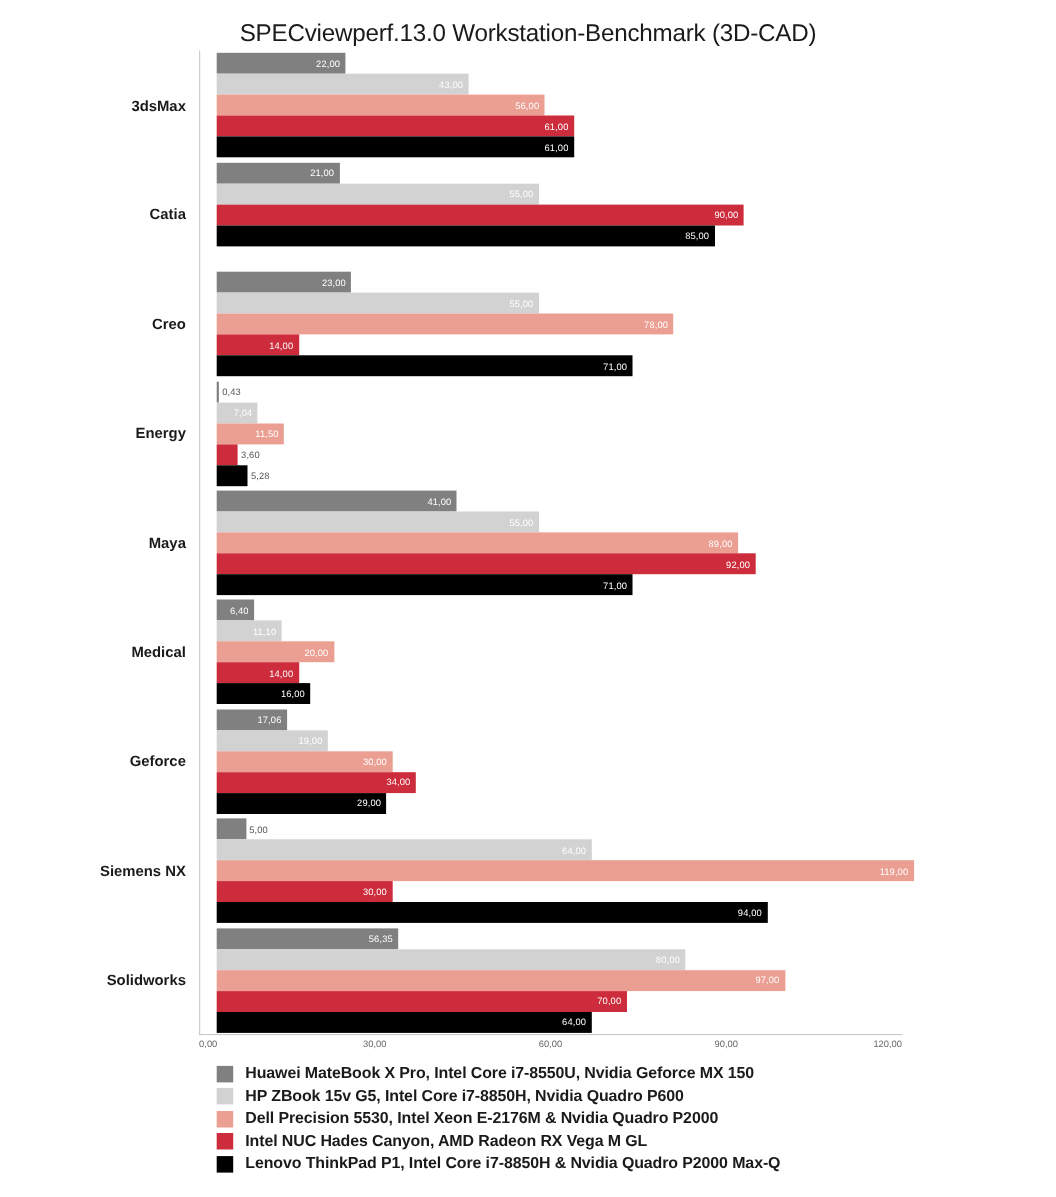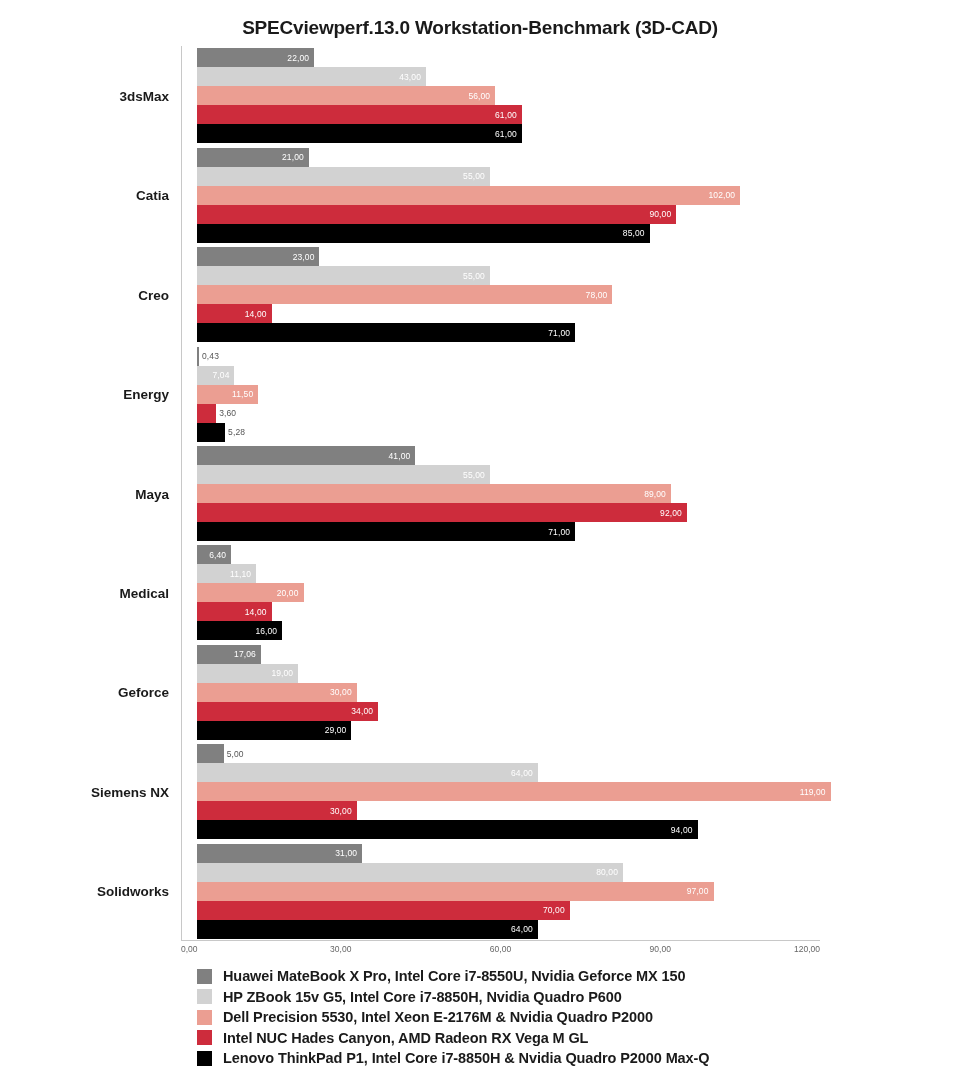--- a/index.html
+++ b/index.html
@@ -19,22 +19,22 @@
     width: 960px;
     height: 1088px;
     box-sizing: border-box;
   }
   #chart-title {
     position: absolute;
     top: 17px;
     left: 0;
     width: 960px;
     text-align: center;
-    font-size: 19px;
-    font-weight: bold;
+    font-size: 22px;
+    font-weight: normal;
     letter-spacing: -0.2px;
     color: #1a1a1a;
   }
   
   #plot-area {
     position: absolute;
     left: 181px;
     top: 46px;
     width: 639px;
     height: 895px;
@@ -188,25 +188,20 @@
           <div class="bar" style="width: 111.825px; background: rgb(128, 128, 128);">
             <div class="bar-value v-inside" style="color: rgb(255, 255, 255);">21,00</div>
           </div>
         </div>
         <div class="bar-row">
           <div class="bar" style="width: 292.875px; background: rgb(210, 210, 210);">
             <div class="bar-value v-inside" style="color: rgb(255, 255, 255);">55,00</div>
           </div>
         </div>
         <div class="bar-row">
-          <div class="bar" style="width: 543.15px; background: rgb(235, 158, 146);">
-            <div class="bar-value v-inside" style="color: rgb(255, 255, 255);">102,00</div>
-          </div>
-        </div>
-        <div class="bar-row">
           <div class="bar" style="width: 479.25px; background: rgb(205, 44, 60);">
             <div class="bar-value v-inside" style="color: rgb(255, 255, 255);">90,00</div>
           </div>
         </div>
         <div class="bar-row">
           <div class="bar" style="width: 452.625px; background: rgb(0, 0, 0);">
             <div class="bar-value v-inside" style="color: rgb(255, 255, 255);">85,00</div>
           </div>
         </div>
       </div>
@@ -375,21 +370,21 @@
         <div class="bar-row">
           <div class="bar" style="width: 500.55px; background: rgb(0, 0, 0);">
             <div class="bar-value v-inside" style="color: rgb(255, 255, 255);">94,00</div>
           </div>
         </div>
       </div>
       <div class="group" style="top: 797.778px; height: 95px;">
         <div class="group-label">Solidworks</div>
         <div class="bar-row">
           <div class="bar" style="width: 165.075px; background: rgb(128, 128, 128);">
-            <div class="bar-value v-inside" style="color: rgb(255, 255, 255);">31,00</div>
+            <div class="bar-value v-inside" style="color: rgb(255, 255, 255);">56,35</div>
           </div>
         </div>
         <div class="bar-row">
           <div class="bar" style="width: 426px; background: rgb(210, 210, 210);">
             <div class="bar-value v-inside" style="color: rgb(255, 255, 255);">80,00</div>
           </div>
         </div>
         <div class="bar-row">
           <div class="bar" style="width: 516.525px; background: rgb(235, 158, 146);">
             <div class="bar-value v-inside" style="color: rgb(255, 255, 255);">97,00</div>

